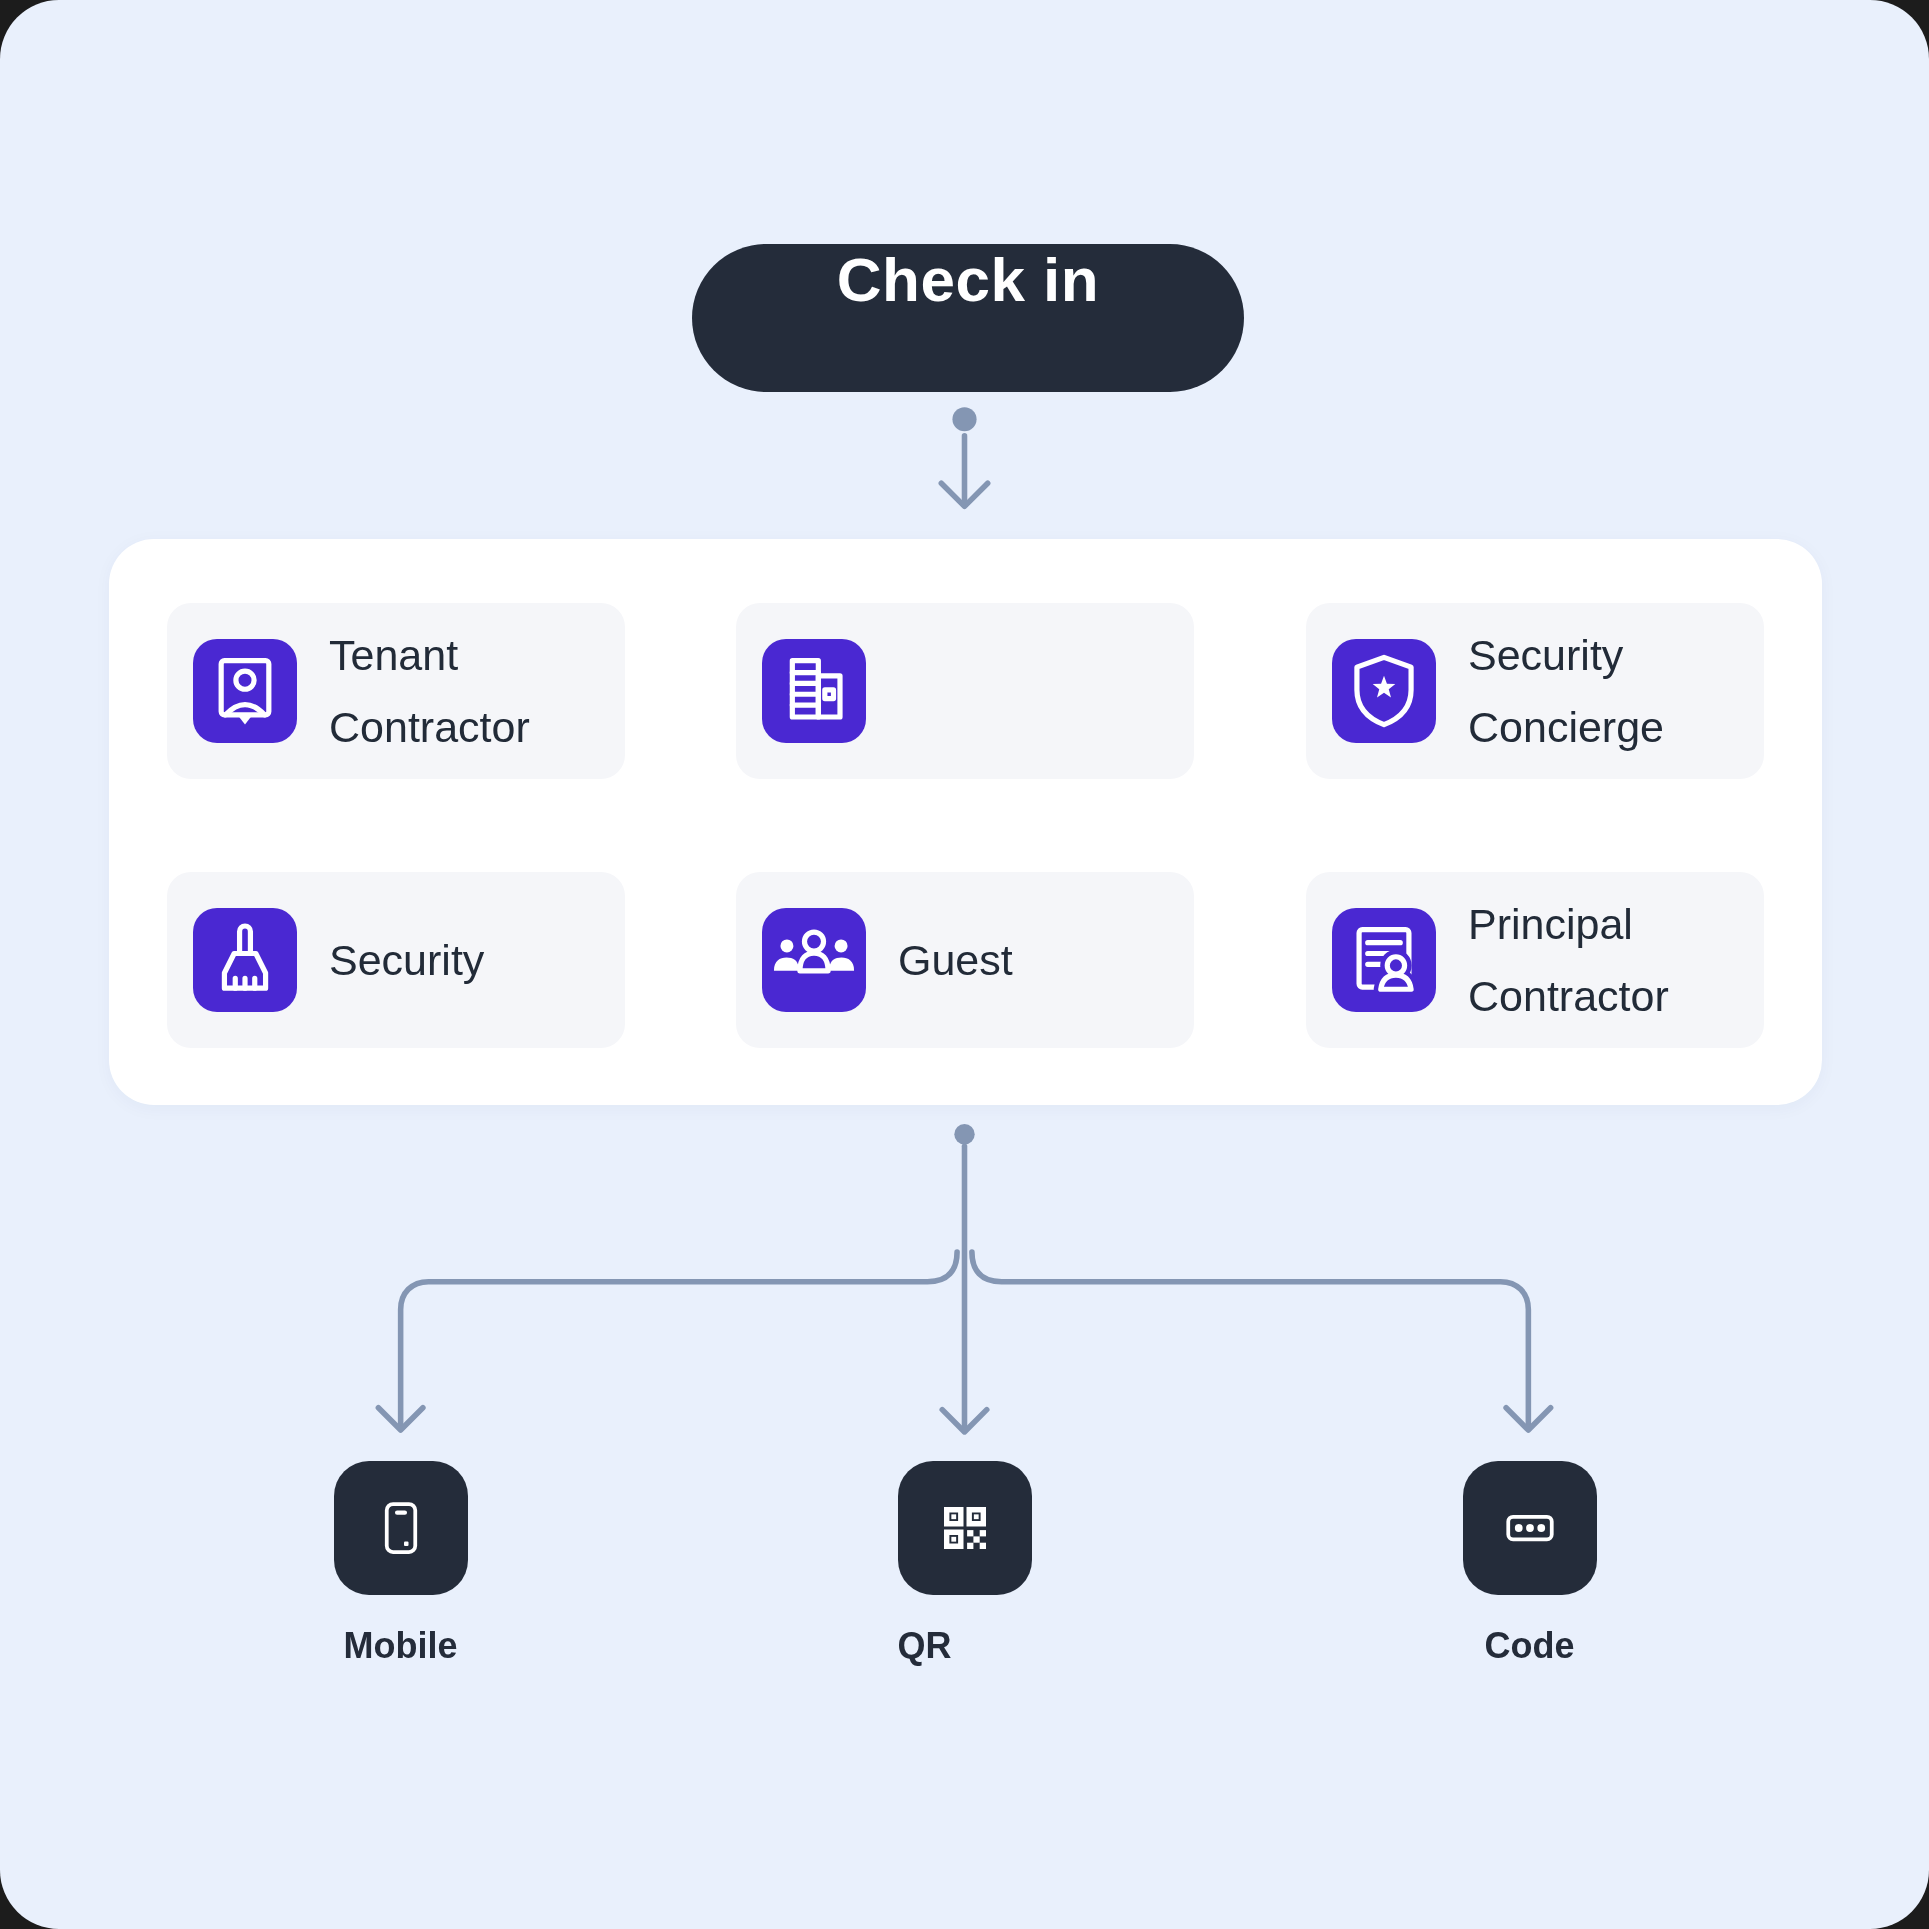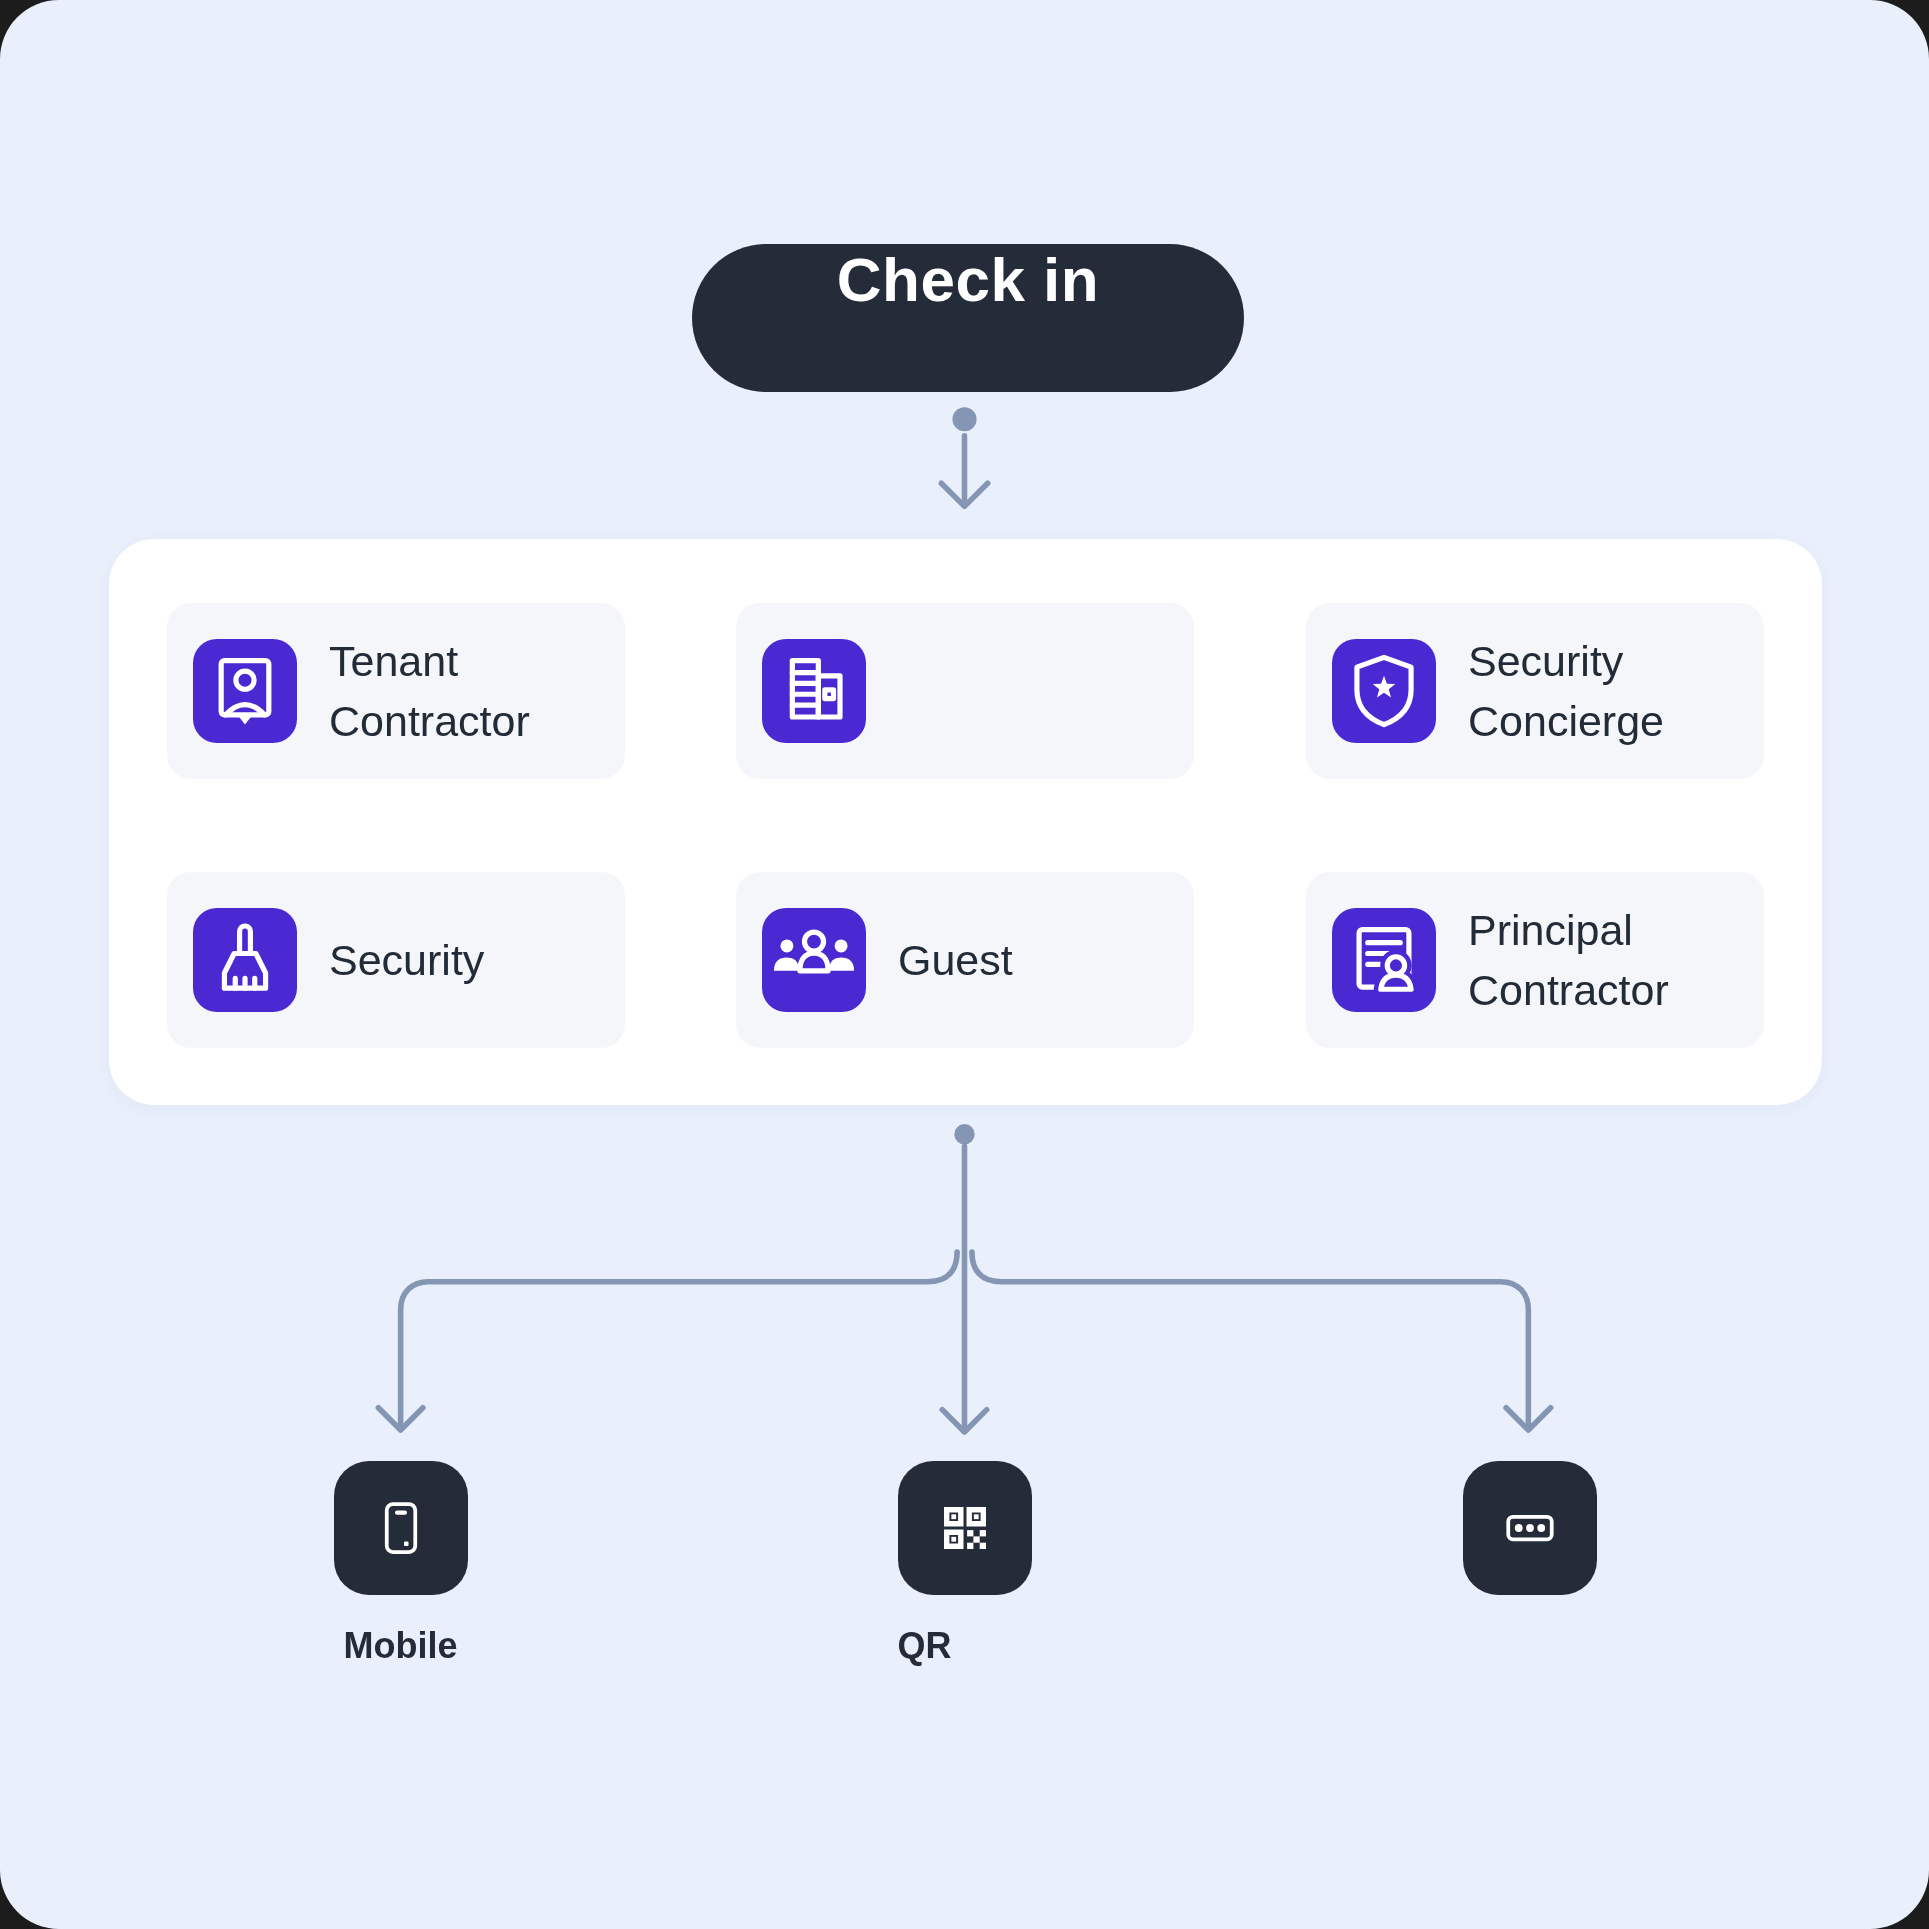--- a/index.html
+++ b/index.html
@@ -36,21 +36,21 @@
     display:flex;align-items:center;gap:32px;
     padding-left:26px;box-sizing:border-box;
   }
   .rc-c1{left:58px}.rc-c2{left:627px}.rc-c3{left:1197px}
   .rc-r1{top:64px}.rc-r2{top:333px}
   .icon-box{
     width:104px;height:104px;border-radius:24px;background:#4A28D2;
     display:flex;align-items:center;justify-content:center;flex:0 0 auto;
   }
   .role-label{
-    color:#222B38;font-size:43px;line-height:60px;font-weight:500;
+    color:#222B38;font-size:43px;line-height:72px;font-weight:500;
     max-width:289px;
   }
   .role-ic{stroke:#FFFFFF;stroke-width:2.4;fill:none;stroke-linecap:round;stroke-linejoin:round;}
   
   .method-box{
     position:absolute;width:134px;height:134px;border-radius:35px;background:#242C3A;
     display:flex;align-items:center;justify-content:center;
   }
   .mb-mobile{left:334px;top:1461px}
   .mb-qr{left:898px;top:1461px}
@@ -191,15 +191,16 @@
   <div class="method-label ml-qr">QR</div>
 
   <div class="method-box mb-code">
     <svg class="meth-ic" width="72" height="72" viewBox="0 0 48 48">
       <rect x="9.5" y="16.5" width="29" height="15" rx="3.2"></rect>
       <circle cx="16.5" cy="24" r="2.6" fill="#FFFFFF" stroke="none"></circle>
       <circle cx="24" cy="24" r="2.6" fill="#FFFFFF" stroke="none"></circle>
       <circle cx="31.5" cy="24" r="2.6" fill="#FFFFFF" stroke="none"></circle>
     </svg>
   </div>
+  <div class="method-label ml-code">Code</div>
 
 </div>
 
 
 </body></html>

